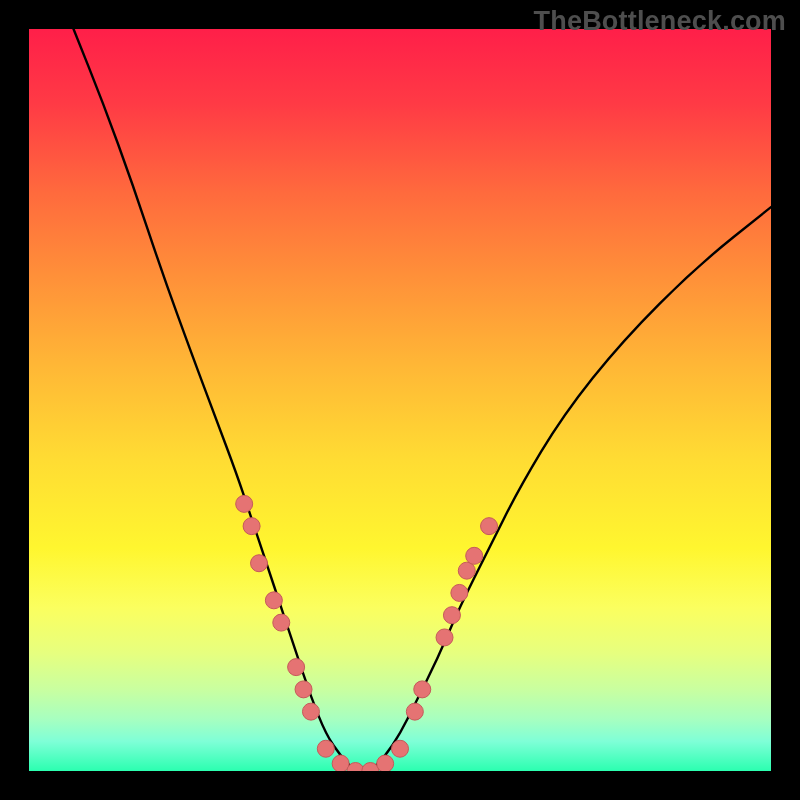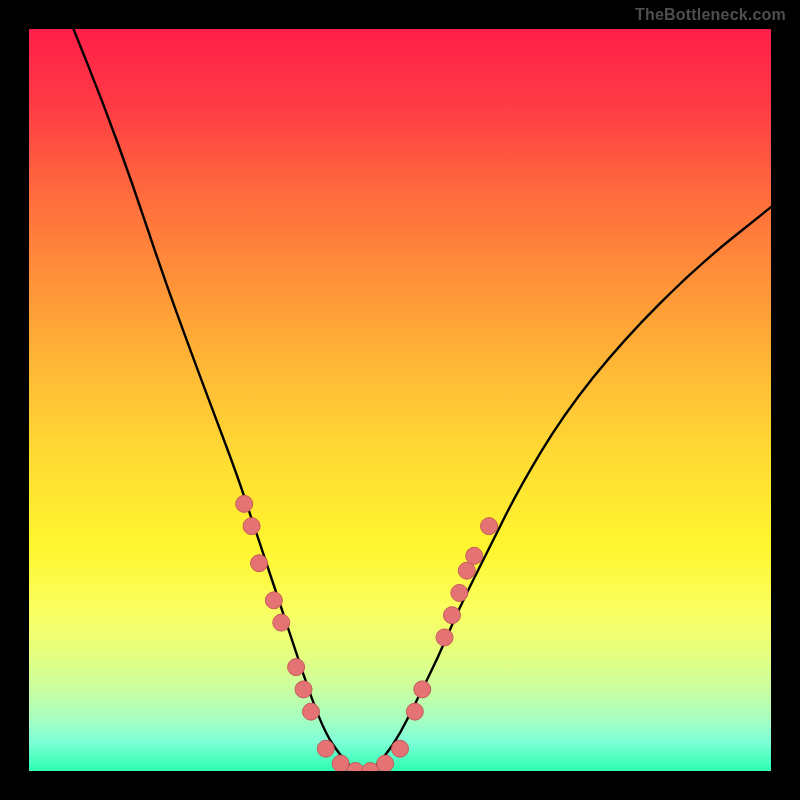--- a/index.html
+++ b/index.html
@@ -40,21 +40,21 @@
       #7fffd7 96%,
       #2bffb0 100%
     );
     overflow: hidden;
   }
   .watermark {
     position: absolute;
     top: 6px;
     right: 14px;
     color: #4e4e4e;
-    font-size: 16px;
+    font-size: 27px;
     font-weight: 600;
     letter-spacing: 0.2px;
     z-index: 5;
   }
   svg.curves {
     position: absolute;
     left: 29px;
     top: 29px;
     width: 742px;
     height: 742px;

